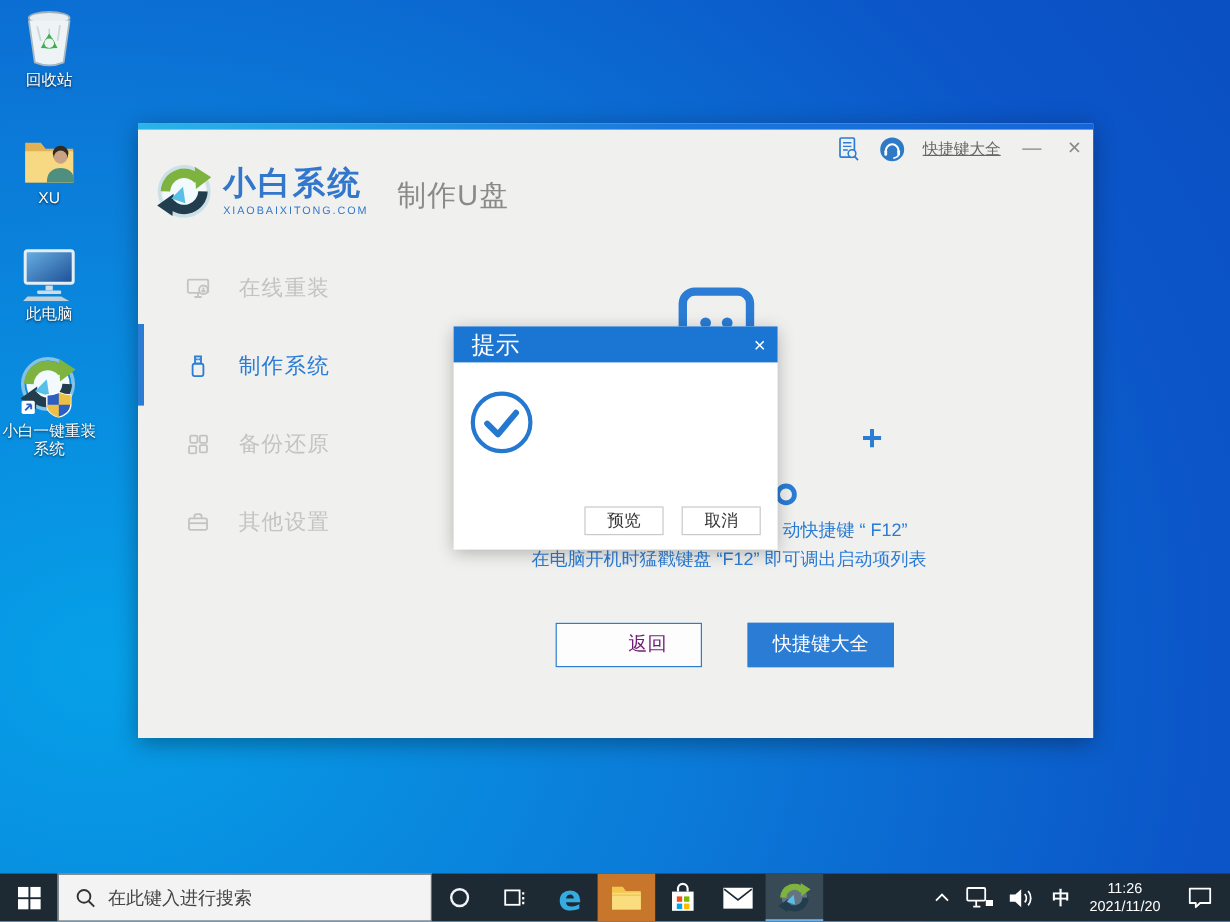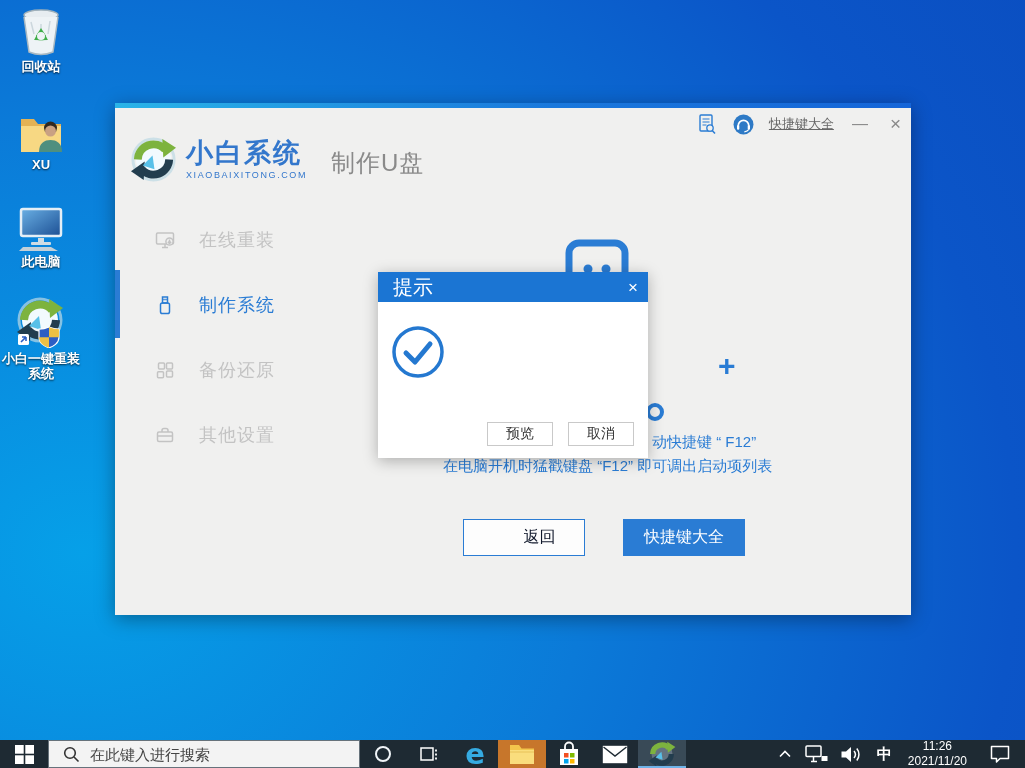--- a/index.html
+++ b/index.html
@@ -1,21 +1,21 @@
 <!DOCTYPE html>
 <html><head>
 <meta charset="utf-8">
 <style>
   * { margin:0; padding:0; box-sizing:border-box; }
   html,body { width:1025px; height:768px; overflow:hidden; }
   body { font-family:"Liberation Sans","DejaVu Sans",sans-serif; position:relative;
          background: radial-gradient(130% 150% at 8% 72%, #06a0e8 0%, #0b7ad8 38%, #0b55c8 70%, #0a4abc 100%); }
 
   
-  .desk-icon { position:absolute; left:0; width:82px; display:flex; flex-direction:column; align-items:center; cursor:pointer;font-weight:bold; }
+  .desk-icon { position:absolute; left:0; width:82px; display:flex; flex-direction:column; align-items:center; cursor:pointer; }
   .desk-icon .glyph { height:50px; display:flex; align-items:flex-end; justify-content:center; }
   .desk-icon .lbl { margin-top:3px; font-size:13px; color:#fff; text-align:center; line-height:15px;
                     text-shadow:0 1px 2px rgba(0,0,0,.75); }
 
   
   .app { position:absolute; left:115px; top:103px; width:796px; height:512px; background:#f0f0ef;
          box-shadow:0 4px 18px rgba(0,0,0,.35); }
   .app-topline { position:absolute; left:0; top:0; width:100%; height:5px;
                  background:linear-gradient(90deg,#2ab4e8,#1a78dc 55%,#1565d8); }
   .titlebar-right { position:absolute; top:10px; right:6px; display:flex; align-items:center; gap:14px; }
@@ -37,37 +37,37 @@
   .side-item.dark { color:#6e6e6e; }
   .active-bar { position:absolute; left:0; top:167px; width:5px; height:68px; background:#2a7cd4; }
 
   .usb-big { position:absolute; left:448px; top:135px; z-index:1; }
   .plus-glyph { position:absolute; left:603px; top:246px; font-size:30px; font-weight:bold; color:#2a7cd4; z-index:1; }
   .ring { position:absolute; left:531px; top:300px; width:18px; height:18px; border:4px solid #2a7cd4; border-radius:50%; z-index:1; }
   .hotkey1 { position:absolute; left:537px; top:330px; font-size:15px; color:#2a7cd4; white-space:nowrap; z-index:1; }
   .hotkey2 { position:absolute; left:328px; top:354px; font-size:15px; color:#2a7cd4; white-space:nowrap; z-index:1; }
 
   .btn-back { position:absolute; left:348px; top:416px; width:122px; height:37px; background:#fdfdfd;
-              border:1px solid #2a7cd4; color:#0f172a; font-size:16px; cursor:pointer;padding-left:31px; }
+              border:1px solid #2a7cd4; color:#701a75; font-size:16px; cursor:pointer;padding-left:31px; }
   .btn-hotkeys { position:absolute; left:508px; top:416px; width:122px; height:37px; background:#2a7cd4;
                  border:1px solid #2a7cd4; color:#fff; font-size:16px; cursor:pointer; }
 
   
   .dialog { position:absolute; left:263px; top:169px; width:270px; height:186px; background:#fff; z-index:10;
             box-shadow:0 3px 14px rgba(0,0,0,.28); }
   .dlg-head { height:30px; background:#1b75d3; display:flex; align-items:center; justify-content:space-between; padding:0 10px 0 15px; }
   .dlg-title { color:#fff; font-size:20px; }
   .dlg-close { color:#fff; font-size:17px; cursor:pointer; line-height:1; }
   .dlg-check { position:absolute; left:13px; top:53px; }
   .dlg-msg { position:absolute; left:82px; top:55px; font-size:14px; color:#4d4d4d; line-height:25px; }
   .dlg-btns { position:absolute; right:14px; bottom:12px; display:flex; gap:15px; }
   .dlg-btn { width:66px; height:24px; background:#fff; border:1px solid #c9c9c9; font-size:14px; color:#333; cursor:pointer; }
 
   
-  .taskbar { position:absolute; left:0; bottom:0; width:1025px; height:28px; background:#1e2a33;
+  .taskbar { position:absolute; left:0; bottom:0; width:1025px; height:40px; background:#1e2a33;
              display:flex; align-items:stretch; z-index:50; }
   .tbar-cell { width:46px; display:flex; align-items:center; justify-content:center; cursor:pointer; }
   .tbar-start { width:48px; }
   .search-box { width:312px; background:#f3f3f3; border:1px solid #66727b; display:flex; align-items:center; cursor:text; }
   .search-box svg { margin:0 10px 0 14px; flex:0 0 auto; }
   .search-box input { border:none; outline:none; background:transparent; font-size:15px; color:#333; width:230px;
                       font-family:"Liberation Sans","DejaVu Sans",sans-serif; }
   .search-box input::placeholder { color:#444; opacity:1; }
   .cortana-ring { width:16px; height:16px; border:2.5px solid #f0f4f8; border-radius:50%; }
   .cell-explorer { background:#c7762b; width:48px; }

